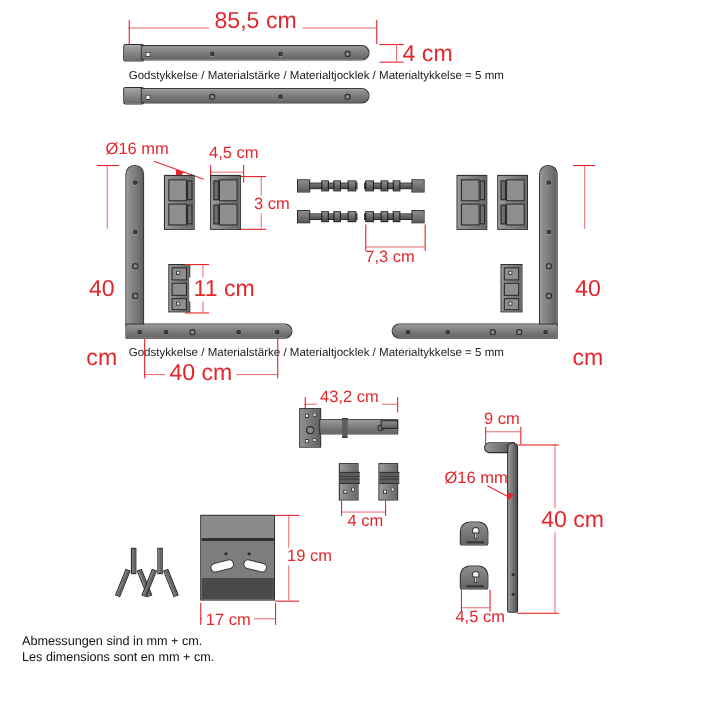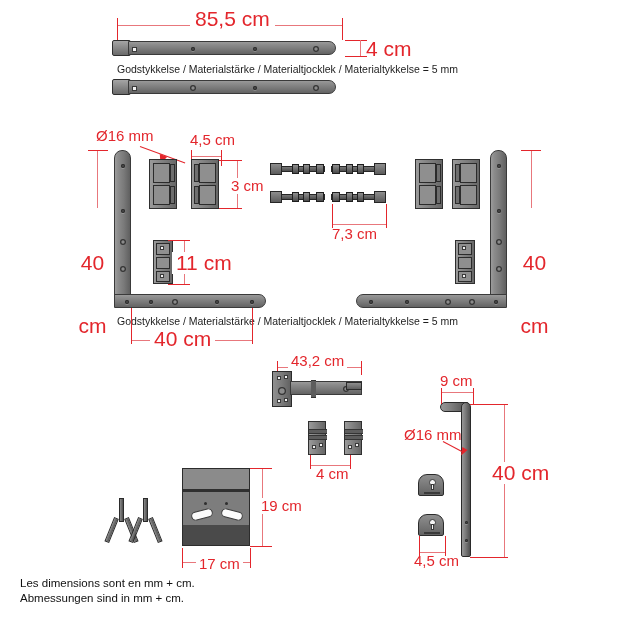--- a/index.html
+++ b/index.html
@@ -328,21 +328,21 @@
     </div>
 
     <div class="abs rline-v" style="left:262px;top:468px;height:78px;"></div>
     <div class="abs tick-h" style="left:250px;top:468px;width:22px;"></div>
     <div class="abs tick-h" style="left:250px;top:546px;width:22px;"></div>
     <div class="abs dim dim-md" style="left:258px;top:498px;background:#fff;padding:0 3px;">19 cm</div>
 
     <div class="abs rline-h" style="left:182px;top:562px;width:68px;"></div>
     <div class="abs tick-v" style="left:182px;top:548px;height:20px;"></div>
     <div class="abs tick-v" style="left:250px;top:548px;height:20px;"></div>
-    <div class="abs dim dim-md" style="left:196px;top:556px;background:#fff;padding:0 3px;">17 cm</div>
+    <div class="abs dim dim-md" style="left:184px;top:556px;background:#fff;padding:0 3px;">17 cm</div>
 
     <div class="abs">
       <div class="abs hook" style="left:440px;top:402px;width:28px;height:10px;border-radius:5px 0 0 5px;"></div>
       <div class="abs hook" style="left:461px;top:402px;width:10px;height:155px;border-radius:5px 5px 2px 2px;">
         <div class="hole" style="left:3px;top:118px;width:3px;height:3px;"></div>
         <div class="hole" style="left:3px;top:136px;width:3px;height:3px;"></div>
       </div>
     </div>
 
     <div class="abs rline-h" style="left:441px;top:392px;width:32px;"></div>
@@ -370,17 +370,17 @@
       <div class="clamp-foot" style="left:5px;top:17px;width:16px;height:2px;"></div>
     </div>
 
     <div class="abs rline-h" style="left:419px;top:552px;width:26px;"></div>
     <div class="abs tick-v" style="left:419px;top:536px;height:20px;"></div>
     <div class="abs tick-v" style="left:445px;top:536px;height:20px;"></div>
     <div class="abs dim dim-md" style="left:414px;top:553px;">4,5 cm</div>
   </div>
 
   <div class="abs" style="left:20px;top:576px;">
+    <div class="note">Abmessungen sind in mm + cm.</div>
     <div class="note">Les dimensions sont en mm + cm.</div>
-    <div class="note">Abmessungen sind in mm + cm.</div>
   </div>
 
 </div>
 
 </body></html>

